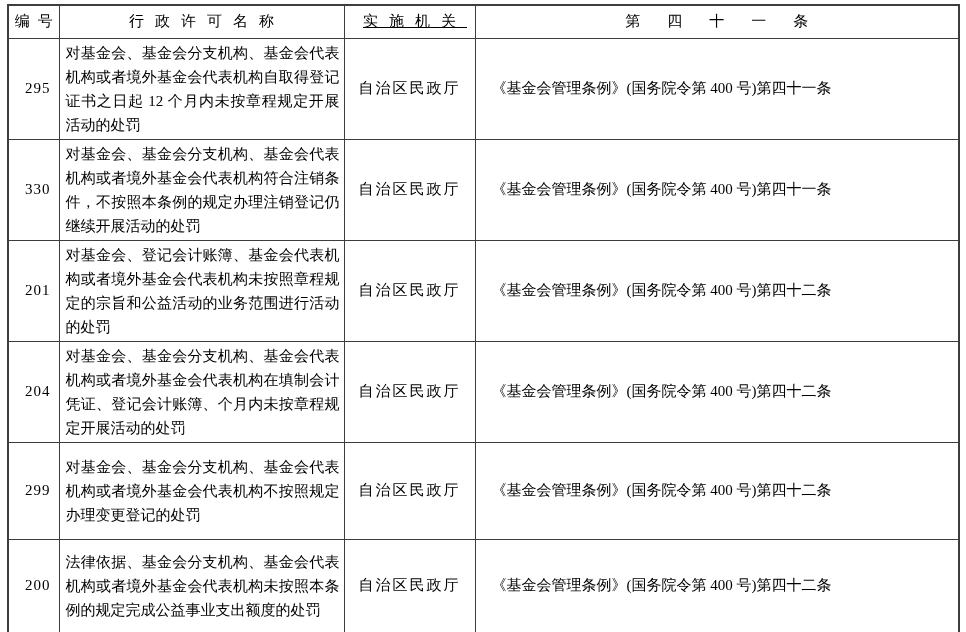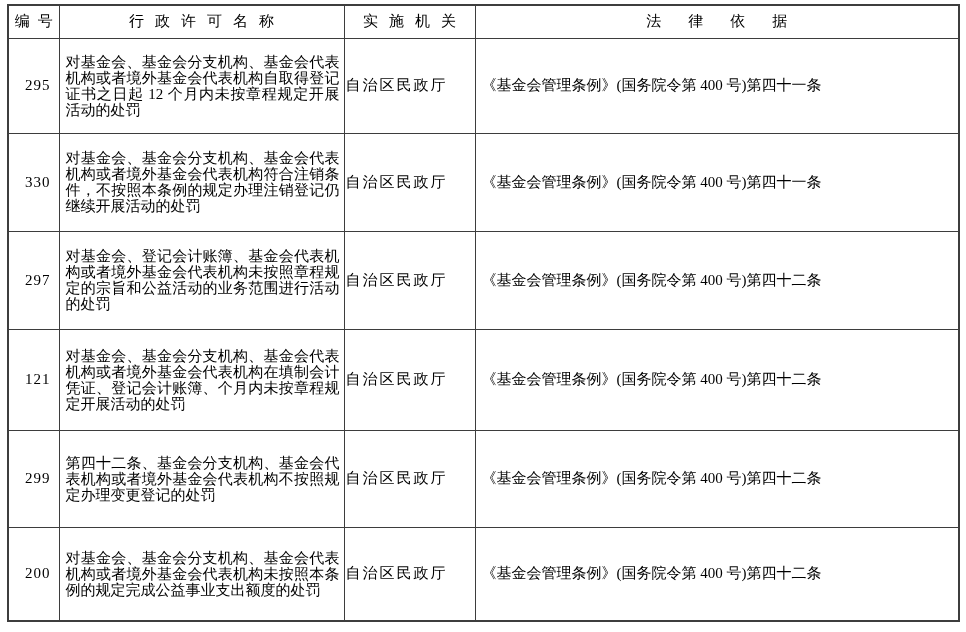--- a/index.html
+++ b/index.html
@@ -37,94 +37,95 @@
   tbody tr:nth-child(2) { height: 98px; }
   tbody tr:nth-child(3) { height: 98px; }
   tbody tr:nth-child(4) { height: 101px; }
   tbody tr:nth-child(5) { height: 97px; }
   tbody tr:nth-child(6) { height: 94px; }
 
   th { font-weight: normal; text-align: center; padding: 0; }
   
   th.h-id span     { letter-spacing: 8px;  margin-right: -8px; }
   th.h-name span   { letter-spacing: 11px; margin-right: -11px; margin-top: 26px; }
-  th.h-agency span { letter-spacing: 11px; margin-right: -11px; }
+  th.h-agency span { letter-spacing: 11px; margin-right: -11px; text-decoration: underline; }
   th.h-legal span  { letter-spacing: 27px; margin-right: -27px; }
 
   td.cell-id {
     text-align: center;
     font-size: 14px;
     letter-spacing: 1px;
     padding-left: 9px;
   }
   td.cell-name {
     text-align: justify;
     text-align-last: left;
     padding: 2px 4px 2px 6px;
-    line-height: 16px;
+    line-height: 24px;
   }
   td.cell-agency {
+    text-align: center;
     letter-spacing: 2px;
   }
   td.cell-legal {
     text-align: left;
-    padding-left: 6px;
+    padding-left: 16px;
     padding-right: 4px;
     line-height: 19px;
   }
 </style>
 </head>
 <body>
 
 <table class="permits">
   <colgroup>
     <col style="width:51px">
     <col style="width:285px">
     <col style="width:131px">
     <col style="width:484px">
   </colgroup>
   <thead>
     <tr>
       <th class="h-id"><span>编号</span></th>
       <th class="h-name"><span>行政许可名称</span></th>
       <th class="h-agency"><span>实施机关</span></th>
-      <th class="h-legal"><span>法律依据</span></th>
+      <th class="h-legal"><span>第四十一条</span></th>
     </tr>
   </thead>
   <tbody>
     <tr>
       <td class="cell-id">295</td>
       <td class="cell-name">对基金会、基金会分支机构、基金会代表机构或者境外基金会代表机构自取得登记证书之日起 12 个月内未按章程规定开展活动的处罚</td>
       <td class="cell-agency">自治区民政厅</td>
       <td class="cell-legal">《基金会管理条例》(国务院令第 400 号)第四十一条</td>
     </tr>
     <tr>
       <td class="cell-id">330</td>
       <td class="cell-name">对基金会、基金会分支机构、基金会代表机构或者境外基金会代表机构符合注销条件，不按照本条例的规定办理注销登记仍继续开展活动的处罚</td>
       <td class="cell-agency">自治区民政厅</td>
       <td class="cell-legal">《基金会管理条例》(国务院令第 400 号)第四十一条</td>
     </tr>
     <tr>
-      <td class="cell-id">297</td>
+      <td class="cell-id">201</td>
       <td class="cell-name">对基金会、登记会计账簿、基金会代表机构或者境外基金会代表机构未按照章程规定的宗旨和公益活动的业务范围进行活动的处罚</td>
       <td class="cell-agency">自治区民政厅</td>
       <td class="cell-legal">《基金会管理条例》(国务院令第 400 号)第四十二条</td>
     </tr>
     <tr>
-      <td class="cell-id">121</td>
+      <td class="cell-id">204</td>
       <td class="cell-name">对基金会、基金会分支机构、基金会代表机构或者境外基金会代表机构在填制会计凭证、登记会计账簿、个月内未按章程规定开展活动的处罚</td>
       <td class="cell-agency">自治区民政厅</td>
       <td class="cell-legal">《基金会管理条例》(国务院令第 400 号)第四十二条</td>
     </tr>
     <tr>
       <td class="cell-id">299</td>
-      <td class="cell-name">第四十二条、基金会分支机构、基金会代表机构或者境外基金会代表机构不按照规定办理变更登记的处罚</td>
+      <td class="cell-name">对基金会、基金会分支机构、基金会代表机构或者境外基金会代表机构不按照规定办理变更登记的处罚</td>
       <td class="cell-agency">自治区民政厅</td>
       <td class="cell-legal">《基金会管理条例》(国务院令第 400 号)第四十二条</td>
     </tr>
     <tr>
       <td class="cell-id">200</td>
-      <td class="cell-name">对基金会、基金会分支机构、基金会代表机构或者境外基金会代表机构未按照本条例的规定完成公益事业支出额度的处罚</td>
+      <td class="cell-name">法律依据、基金会分支机构、基金会代表机构或者境外基金会代表机构未按照本条例的规定完成公益事业支出额度的处罚</td>
       <td class="cell-agency">自治区民政厅</td>
       <td class="cell-legal">《基金会管理条例》(国务院令第 400 号)第四十二条</td>
     </tr>
   </tbody>
 </table>
 
 </body></html>

